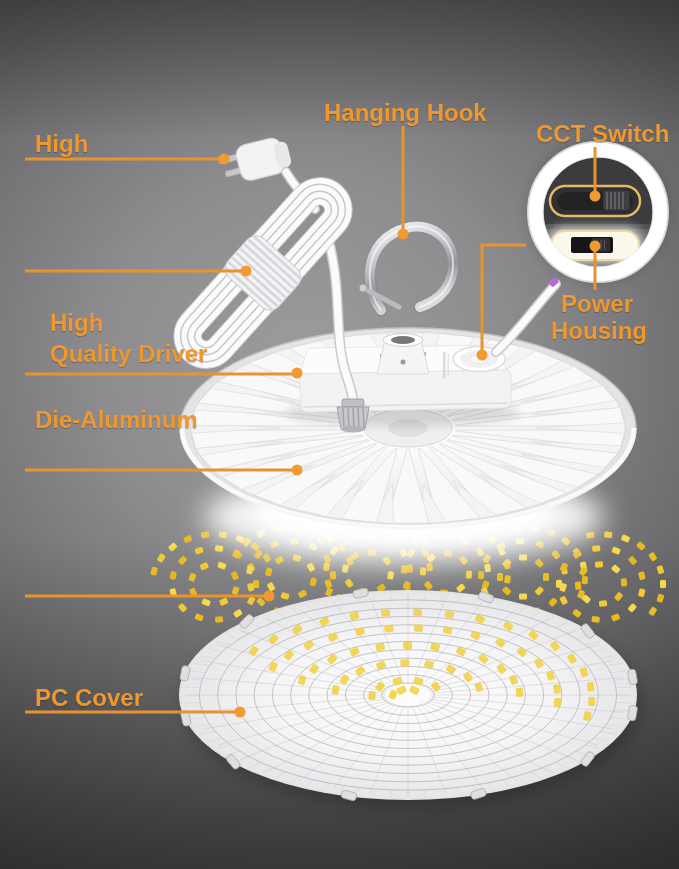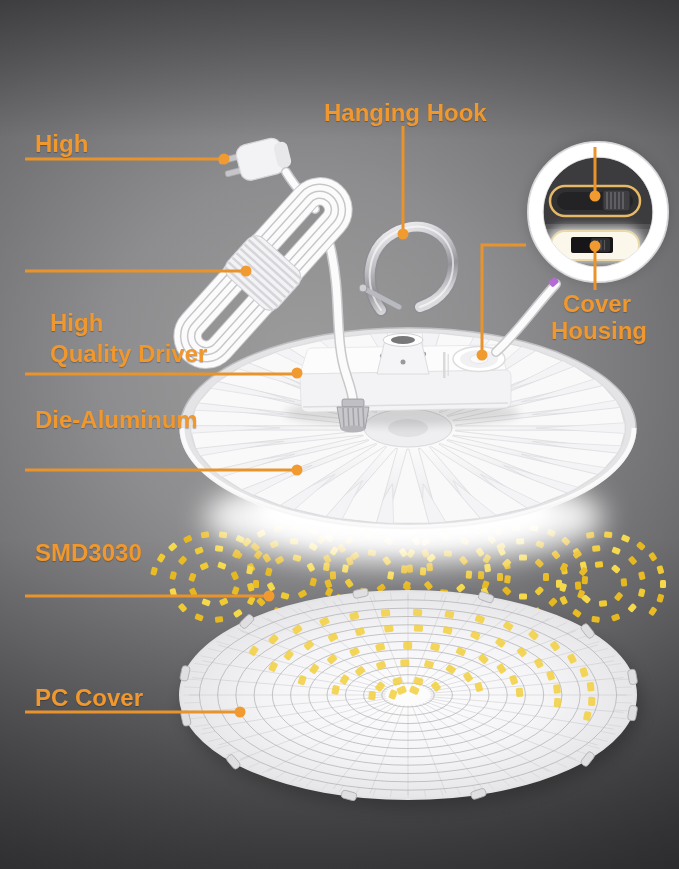--- a/index.html
+++ b/index.html
@@ -657,21 +657,21 @@
 
   <div class="label" id="l-plug">High</div>
   <div class="label" id="l-driver">
     <span>High</span>
     <span>Quality Driver</span>
   </div>
   <div class="label" id="l-housing">
     <span>Die-Aluminum</span>
   </div>
   <div class="label" id="l-led">
-    <span>SMD3030</span>
   </div>
   <div class="label" id="l-cover">PC Cover</div>
   <div class="label" id="l-hook">Hanging Hook</div>
+  <div class="label" id="l-cct">CCT Switch</div>
   <div class="label" id="l-power">
-    <span>Cover</span>
+    <span>Power</span>
     <span>Housing</span>
   </div>
 </div>
 
 </body></html>

